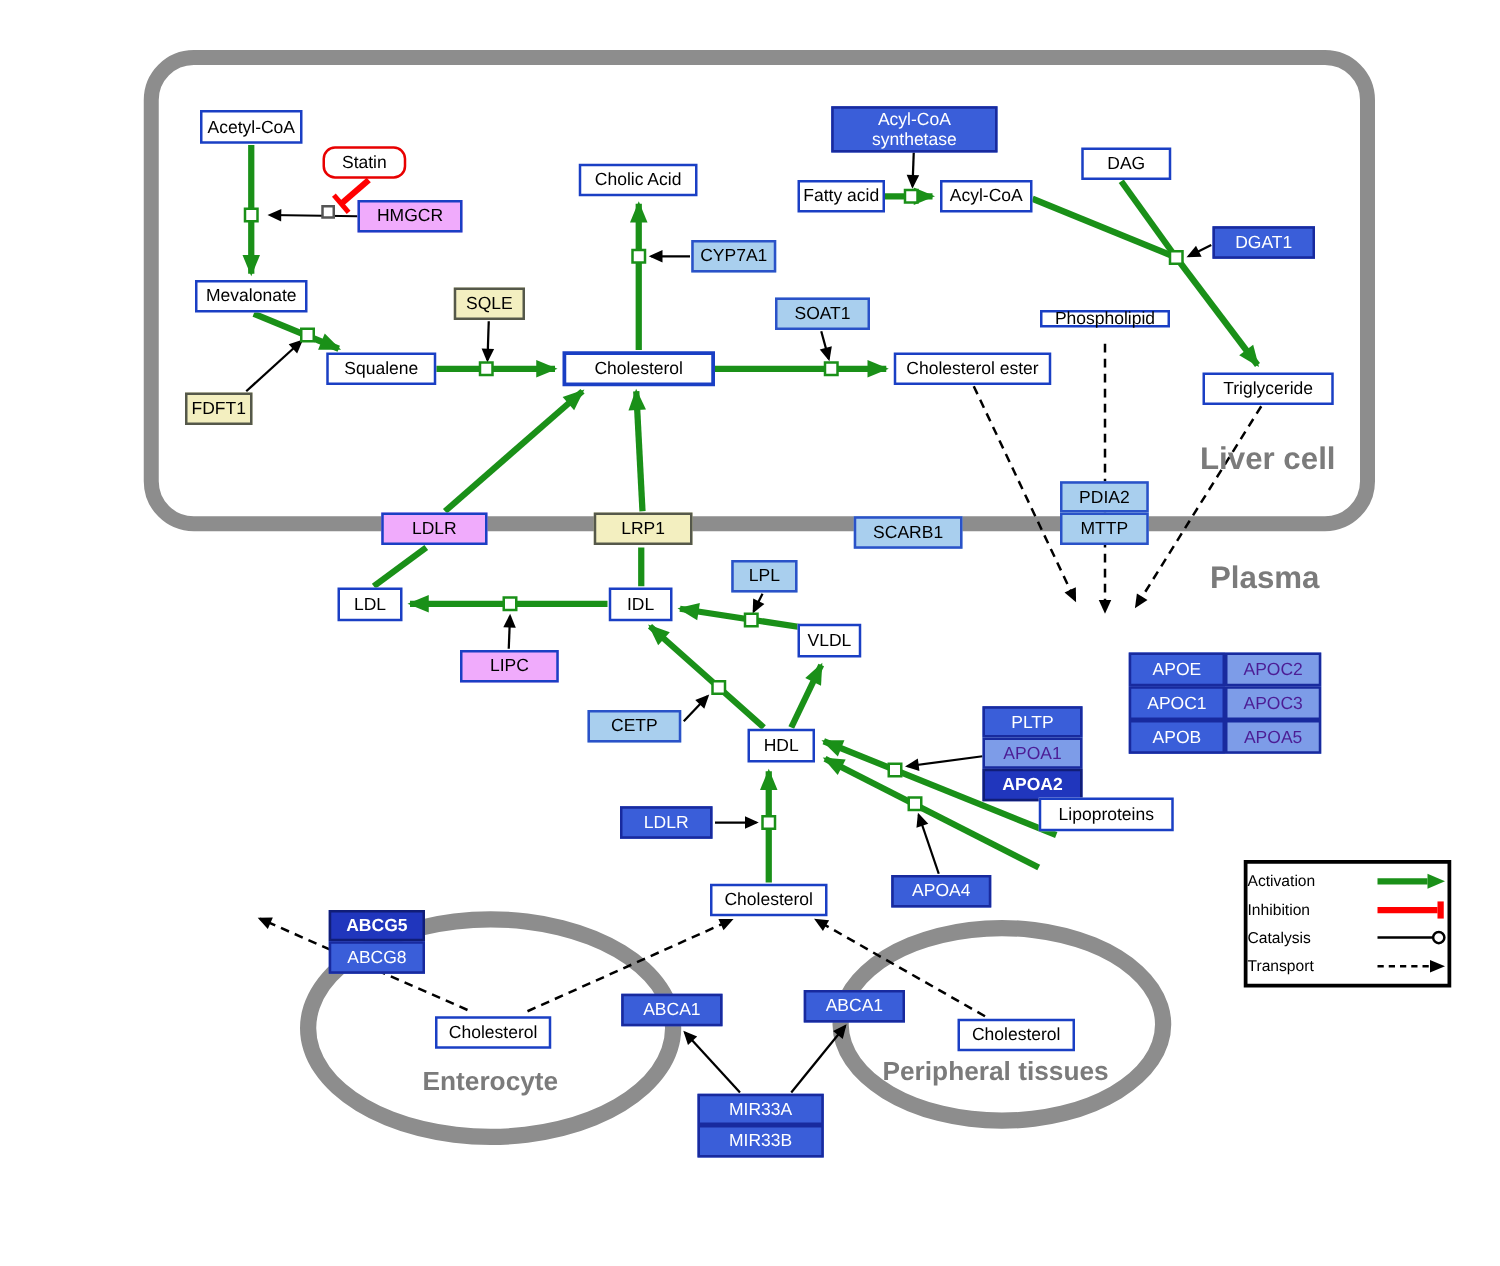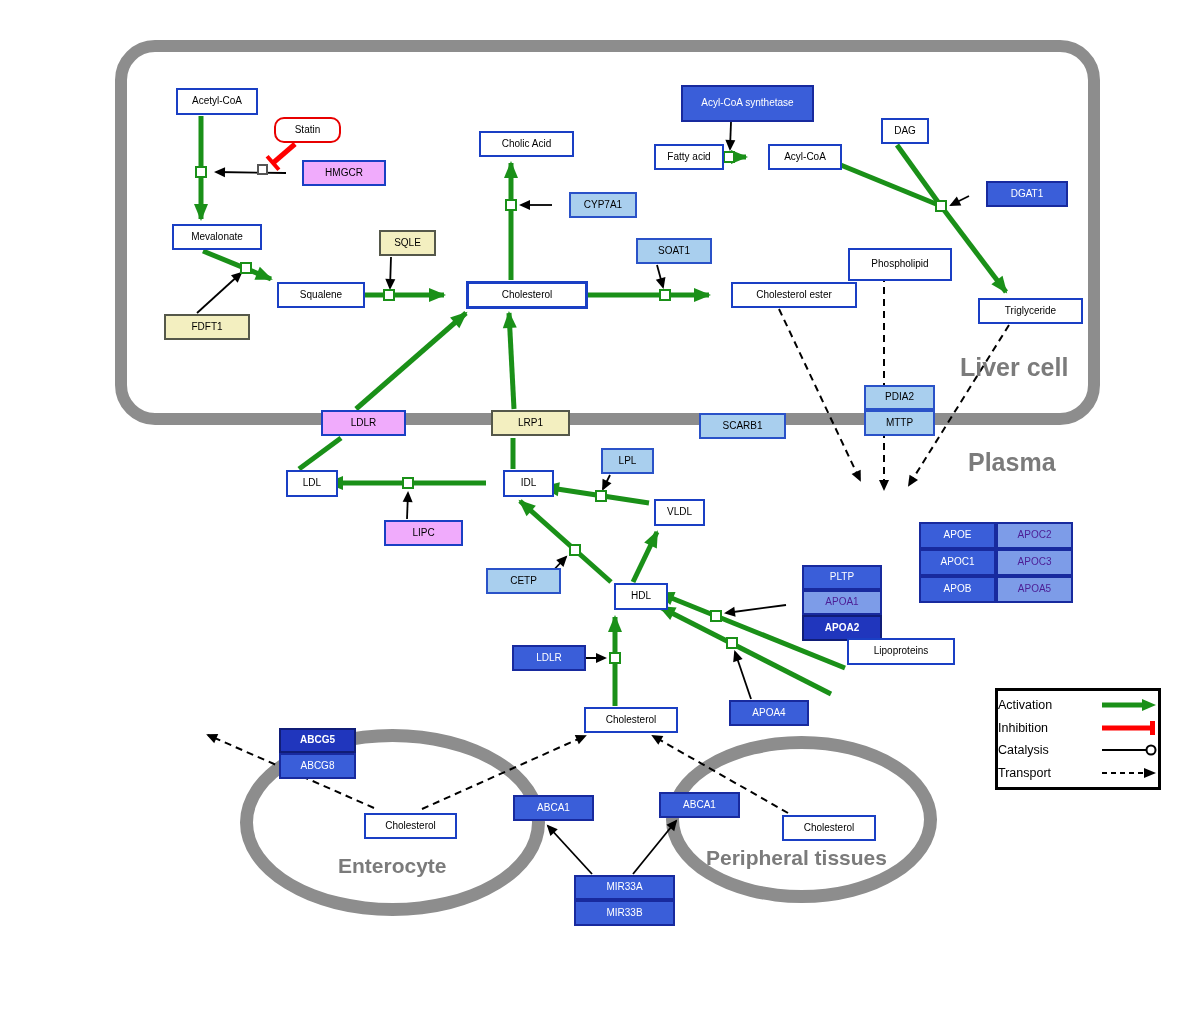--- a/index.html
+++ b/index.html
@@ -3,22 +3,22 @@
 <meta charset="utf-8">
 <style>
   html,body{margin:0;padding:0;background:#ffffff;font-family:"Liberation Sans",sans-serif;}
   .canvas{position:relative;width:1200px;height:1013px;background:#fff;overflow:hidden;}
   .region{position:absolute;box-sizing:border-box;z-index:1;background:transparent;}
   #liver-membrane{left:115px;top:40px;width:985px;height:385px;border:12px solid #8d8d8d;border-radius:40px;}
   #enterocyte-membrane{left:240px;top:729px;width:305px;height:187px;border:13px solid #8d8d8d;border-radius:50%;}
   #peripheral-membrane{left:666px;top:736px;width:271px;height:167px;border:13px solid #8d8d8d;border-radius:50%;}
   svg.edges{position:absolute;left:0;top:0;z-index:2;}
   .node{position:absolute;z-index:3;display:flex;align-items:center;justify-content:center;
-        text-align:center;font-size:10px;line-height:1.08;background:#fff;
-        border:2px solid #1a3fc4;box-sizing:border-box;color:#000;margin-left:16px;}
+        text-align:center;font-size:14px;line-height:1.08;background:#fff;
+        border:2px solid #1a3fc4;box-sizing:border-box;color:#000;}
   .thick{border-width:3px;}
   .red-border{border-color:#e80000;border-radius:10px;}
   .yellow{background:#f0abfc;}
   .cream{background:#f3efc0;border-color:#55584a;}
   .lblue{background:#a9cfee;border-color:#2a52c8;}
   .blue{background:#3a5ed9;border-color:#182a9e;color:#fff;}
   .blue-light{background:#7d9ce8;border-color:#182a9e;color:#4c1d95;}
   .blue-dark{background:#2036bd;border-color:#101d77;color:#fff;font-weight:bold;}
   .rlabel{position:absolute;z-index:3;font-weight:bold;color:#7b7b7b;white-space:nowrap;}
   .legend{position:absolute;left:995px;top:688px;width:166px;height:102px;border:3px solid #000;
@@ -118,33 +118,33 @@
       <rect x="727" y="638" width="10" height="10"></rect>
       <rect x="258" y="165" width="9" height="9" stroke="#555555"></rect>
     </g>
   </svg>
 
   <div class="node" style="left:160px;top:88px;width:82px;height:27px">Acetyl-CoA</div>
   <div class="node red-border" style="left:258px;top:117px;width:67px;height:26px">Statin</div>
   <div class="node yellow" style="left:286px;top:160px;width:84px;height:26px">HMGCR</div>
   <div class="node" style="left:156px;top:224px;width:90px;height:26px">Mevalonate</div>
   <div class="node cream" style="left:363px;top:230px;width:57px;height:26px">SQLE</div>
-  <div class="node cream" style="left:148px;top:314px;width:86px;height:26px">FDFT1</div>
+  <div class="node cream" style="left:148px;top:314px;width:54px;height:26px">FDFT1</div>
   <div class="node" style="left:261px;top:282px;width:88px;height:26px">Squalene</div>
   <div class="node thick" style="left:450px;top:281px;width:122px;height:28px">Cholesterol</div>
   <div class="node" style="left:463px;top:131px;width:95px;height:26px">Cholic Acid</div>
   <div class="node lblue" style="left:553px;top:192px;width:68px;height:26px">CYP7A1</div>
   <div class="node lblue" style="left:620px;top:238px;width:76px;height:26px">SOAT1</div>
   <div class="node" style="left:715px;top:282px;width:126px;height:26px">Cholesterol ester</div>
   <div class="node blue" style="left:665px;top:85px;width:133px;height:37px">Acyl-CoA synthetase</div>
   <div class="node" style="left:638px;top:144px;width:70px;height:26px">Fatty acid</div>
   <div class="node" style="left:752px;top:144px;width:74px;height:26px">Acyl-CoA</div>
-  <div class="node" style="left:865px;top:118px;width:48px;height:26px">DAG</div>
+  <div class="node" style="left:865px;top:118px;width:72px;height:26px">DAG</div>
   <div class="node blue" style="left:970px;top:181px;width:82px;height:26px">DGAT1</div>
-  <div class="node" style="left:832px;top:248px;width:104px;height:33px">Phospholipid</div>
+  <div class="node" style="left:832px;top:248px;width:104px;height:14px">Phospholipid</div>
   <div class="node" style="left:962px;top:298px;width:105px;height:26px">Triglyceride</div>
 
   <div class="node yellow" style="left:305px;top:410px;width:85px;height:26px">LDLR</div>
   <div class="node cream" style="left:475px;top:410px;width:79px;height:26px">LRP1</div>
   <div class="node lblue" style="left:683px;top:413px;width:87px;height:26px">SCARB1</div>
   <div class="node lblue" style="left:848px;top:385px;width:71px;height:25px">PDIA2</div>
   <div class="node lblue" style="left:848px;top:410px;width:71px;height:26px">MTTP</div>
 
   <div class="node" style="left:270px;top:470px;width:52px;height:27px">LDL</div>
   <div class="node" style="left:487px;top:470px;width:51px;height:27px">IDL</div>

